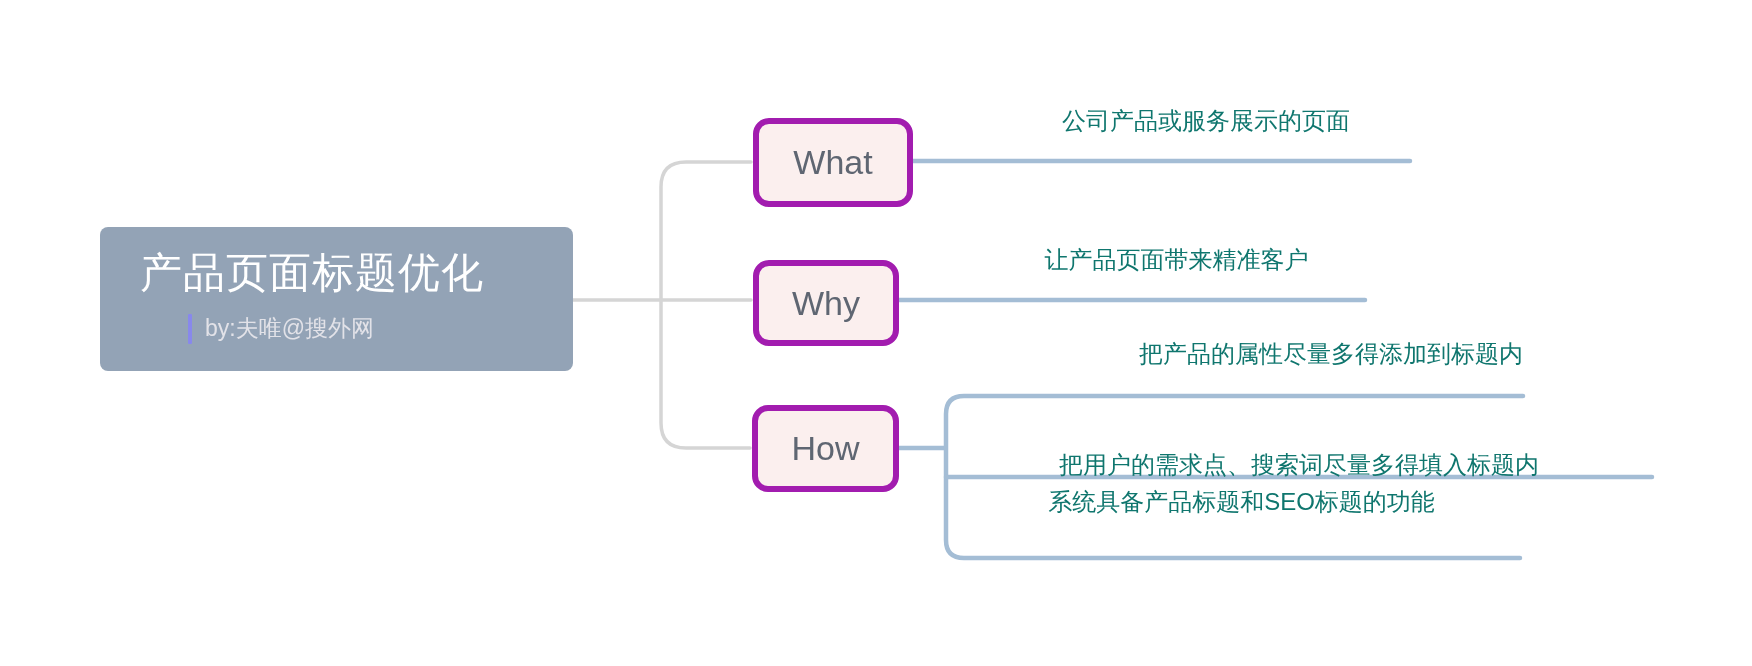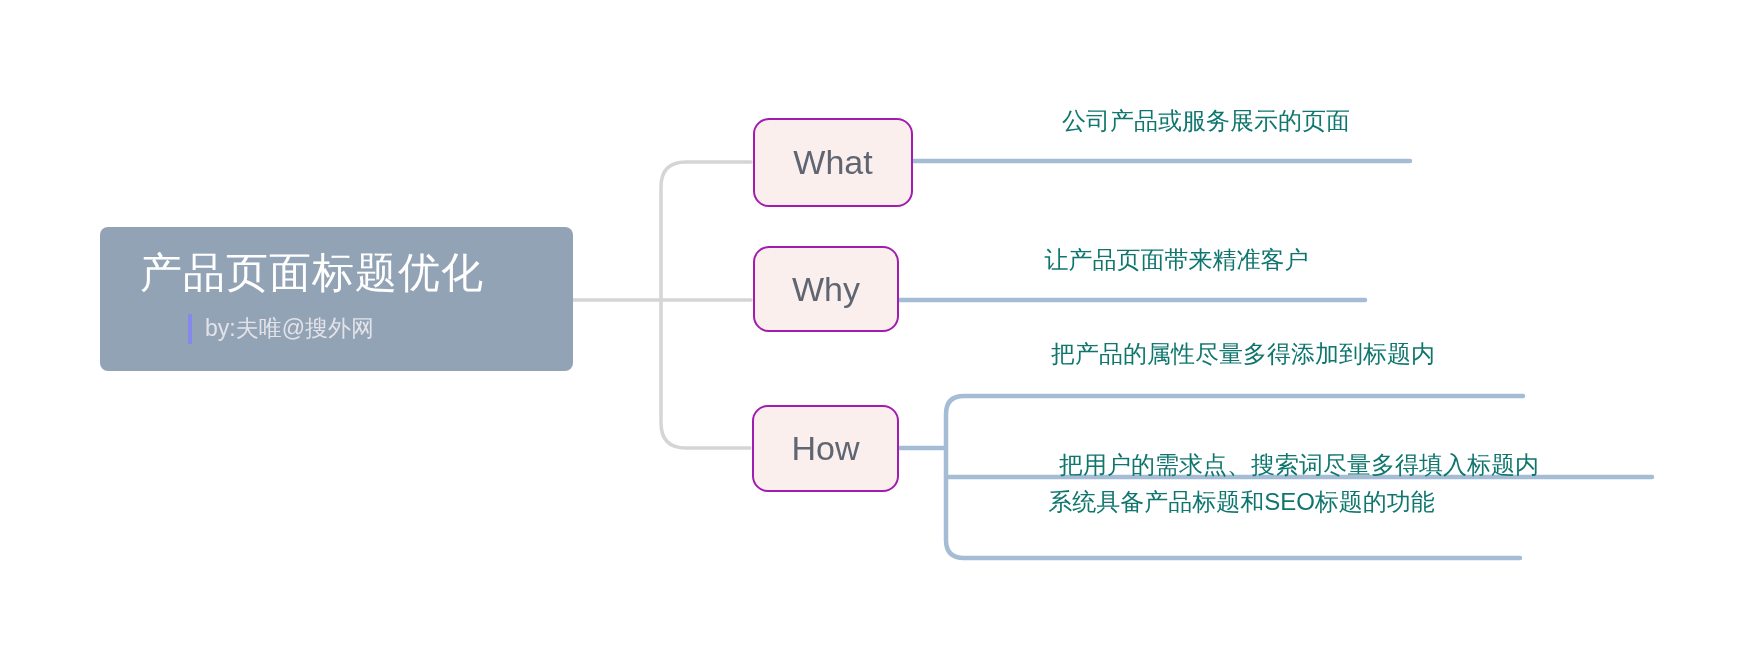--- a/index.html
+++ b/index.html
@@ -18,36 +18,36 @@
   .root-title{
     color:#FFFFFF;font-size:42px;line-height:48px;letter-spacing:1px;white-space:nowrap;
   }
   .root-subtitle-row{display:flex;align-items:center;margin-top:16px;padding-left:48px;}
   .subtitle-bar{width:4px;height:30px;background:#8888EC;border-radius:1px;margin-right:13px;}
   .root-subtitle{color:#E2E2E8;font-size:23px;white-space:nowrap;}
 
   
   .branch-node{
     position:absolute;box-sizing:border-box;
-    background:#FBEFEE;border:2px solid #a21caf;border-radius:16px;
+    background:#FBEFEE;border:6px solid #a21caf;border-radius:16px;
     display:flex;align-items:center;justify-content:center;
     color:#5F6672;font-size:34px;cursor:default;
   }
   .branch-what{left:753px;top:118px;width:160px;height:89px;}
-  .branch-why {left:753px;top:246px;width:146px;height:86px;}
+  .branch-why {left:753px;top:260px;width:146px;height:86px;}
   .branch-how {left:752px;top:405px;width:147px;height:87px;}
 
   
   .leaf-text{
     position:absolute;height:40px;line-height:40px;text-align:center;
     color:#0f766e;font-size:24px;white-space:nowrap;cursor:default;
   }
   .leaf-what {left:1002px;top:101px;width:408px;}
   .leaf-why  {left:988px; top:240px;width:377px;}
-  .leaf-how1 {left:963px; top:334px;width:560px;}
+  .leaf-how1 {left:963px; top:334px;width:560px;text-align:right;}
   .leaf-how2 {left:946px; top:421px;width:706px;margin-top:24px;}
   .leaf-how3 {left:963px; top:482px;width:557px;}
 </style>
 </head>
 <body>
 
 <div class="canvas">
 
   <svg class="connector-layer" viewBox="0 0 1752 666" xmlns="http://www.w3.org/2000/svg">
 

